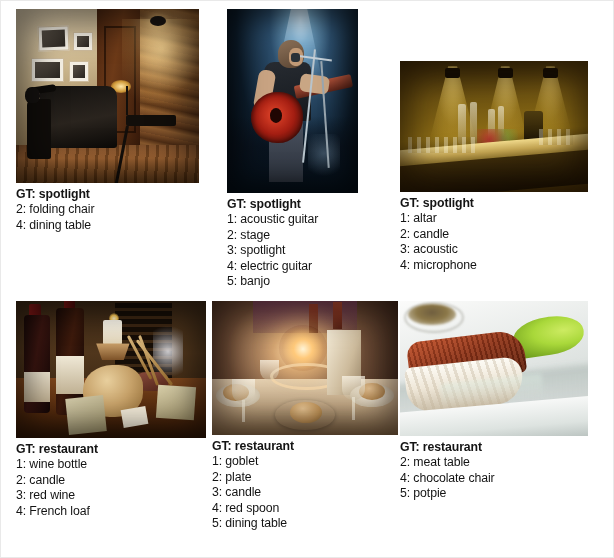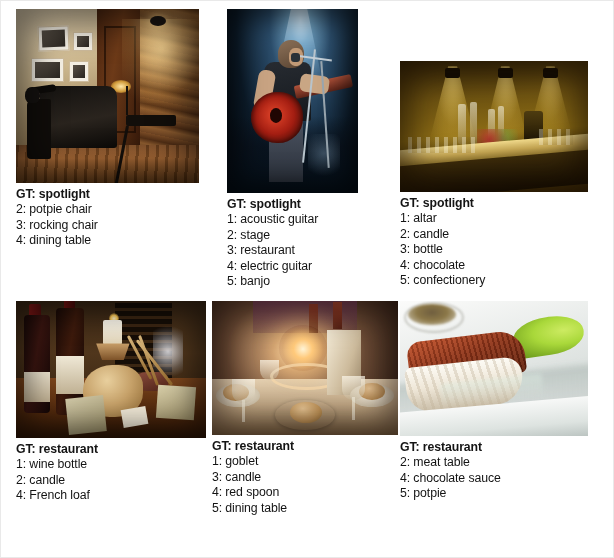--- a/index.html
+++ b/index.html
@@ -353,22 +353,21 @@
           <div class="post1"></div>
           <div class="post2"></div>
           <div class="back"></div>
           <div class="lx1"></div>
 
         </div>
         <div class="vig"></div>
       </div>
       <div class="caption">
         <div class="gt">GT: spotlight</div>
-        <div class="pred">2: potpie chair</div>
-        <div class="pred">3: rocking chair</div>
+        <div class="pred">2: folding chair</div>
         <div class="pred">4: dining table</div>
       </div>
     </div>
 
     <div class="cell c2 r1">
       <div class="photo p2">
         <div class="bg"></div>
         <div class="beam"></div>
         <div class="crowd"></div>
         <div class="crowd-b1"></div>
@@ -384,21 +383,21 @@
         <div class="mic-stand1"></div>
         <div class="mic-stand2"></div>
         <div class="mic-boom"></div>
         <div class="mic-head"></div>
         <div class="vig"></div>
       </div>
       <div class="caption">
         <div class="gt">GT: spotlight</div>
         <div class="pred">1: acoustic guitar</div>
         <div class="pred">2: stage</div>
-        <div class="pred">3: restaurant</div>
+        <div class="pred">3: spotlight</div>
         <div class="pred">4: electric guitar</div>
         <div class="pred">5: banjo</div>
       </div>
     </div>
 
     <div class="cell c3 r1">
       <div style="height:52px"></div>
       <div class="photo p3">
         <div class="bg"></div>
         <div class="glow1"></div>
@@ -416,23 +415,22 @@
         <div class="counter"></div>
         <div class="counter-front"></div>
         <div class="glasses"></div>
         <div class="glasses2"></div>
         <div class="vig"></div>
       </div>
       <div class="caption">
         <div class="gt">GT: spotlight</div>
         <div class="pred">1: altar</div>
         <div class="pred">2: candle</div>
-        <div class="pred">3: bottle</div>
-        <div class="pred">4: chocolate</div>
-        <div class="pred">5: confectionery</div>
+        <div class="pred">3: acoustic</div>
+        <div class="pred">4: microphone</div>
       </div>
     </div>
 
     <div class="cell c1 r2">
       <div class="photo p4">
         <div class="bg"></div>
         <div class="rack"></div>
         <div class="tree"></div>
         <div class="table"></div>
         <div class="flame"></div>
@@ -451,20 +449,21 @@
         <div class="stick s3"></div>
         <div class="cheese1"></div>
         <div class="cheese2"></div>
         <div class="tag"></div>
         <div class="vig"></div>
       </div>
       <div class="caption">
         <div class="gt">GT: restaurant</div>
         <div class="pred">1: wine bottle</div>
         <div class="pred">2: candle</div>
+        <div class="pred">3: red wine</div>
         <div class="pred">4: French loaf</div>
       </div>
     </div>
 
     <div class="cell c2 r2">
       <div class="photo p5">
         <div class="bg"></div>
         <div class="people"></div>
         <div class="bot-a"></div>
         <div class="bot-b"></div>
@@ -481,20 +480,21 @@
         <div class="goblet g3"></div>
         <div class="goblet g1"></div>
         <div class="g1s"></div>
         <div class="goblet g2"></div>
         <div class="g2s"></div>
         <div class="vig"></div>
       </div>
       <div class="caption">
         <div class="gt">GT: restaurant</div>
         <div class="pred">1: goblet</div>
+        <div class="pred">2: plate</div>
         <div class="pred">3: candle</div>
         <div class="pred">4: red spoon</div>
         <div class="pred">5: dining table</div>
       </div>
     </div>
 
     <div class="cell c3 r2">
       <div class="photo p6">
         <div class="bg"></div>
         <div class="bowl-rim"></div>
@@ -503,19 +503,19 @@
         <div class="sauce-tail"></div>
         <div class="sauce"></div>
         <div class="fish-skin"></div>
         <div class="fish-flesh"></div>
         <div class="hilite"></div>
         <div class="plate-edge"></div>
       </div>
       <div class="caption">
         <div class="gt">GT: restaurant</div>
         <div class="pred">2: meat table</div>
-        <div class="pred">4: chocolate sauce</div>
+        <div class="pred">4: chocolate chair</div>
         <div class="pred">5: potpie</div>
       </div>
     </div>
 
   </div>
 </div>
 
 </body></html>

